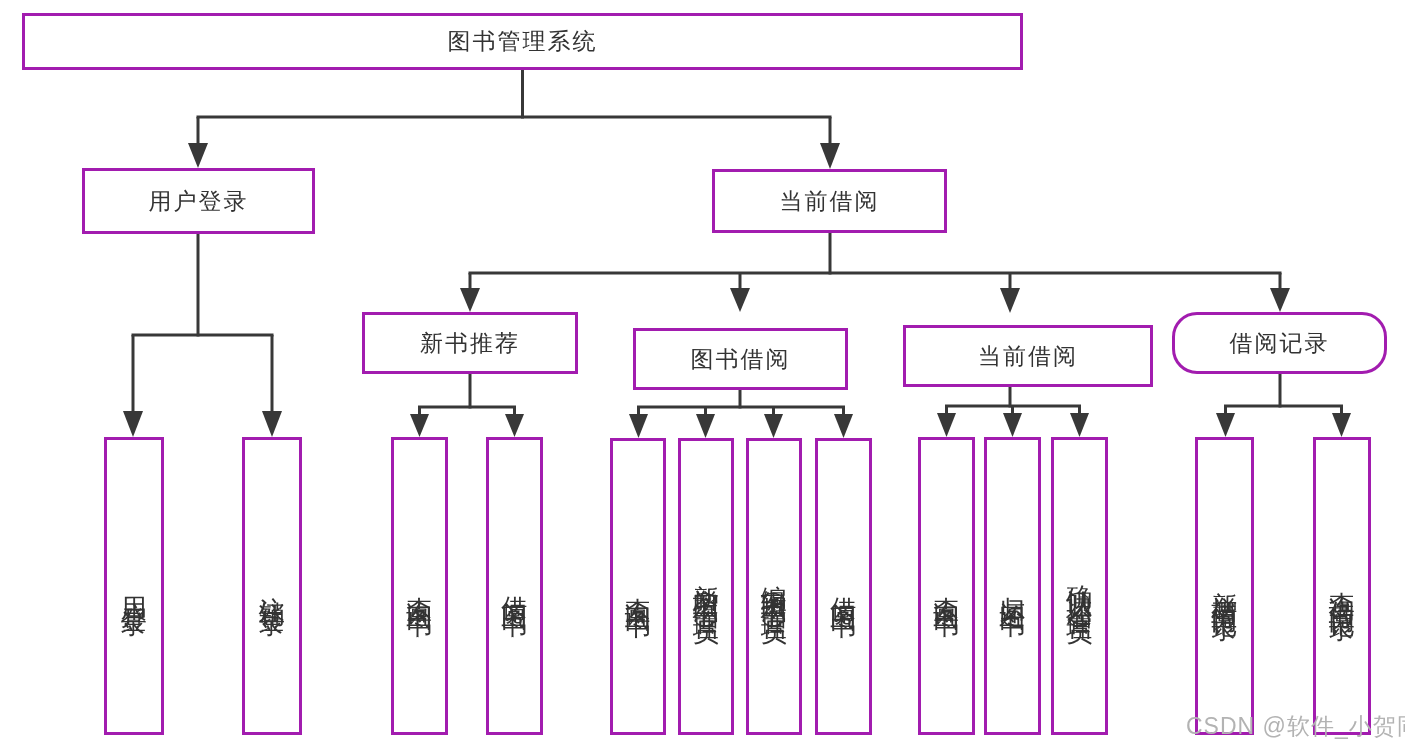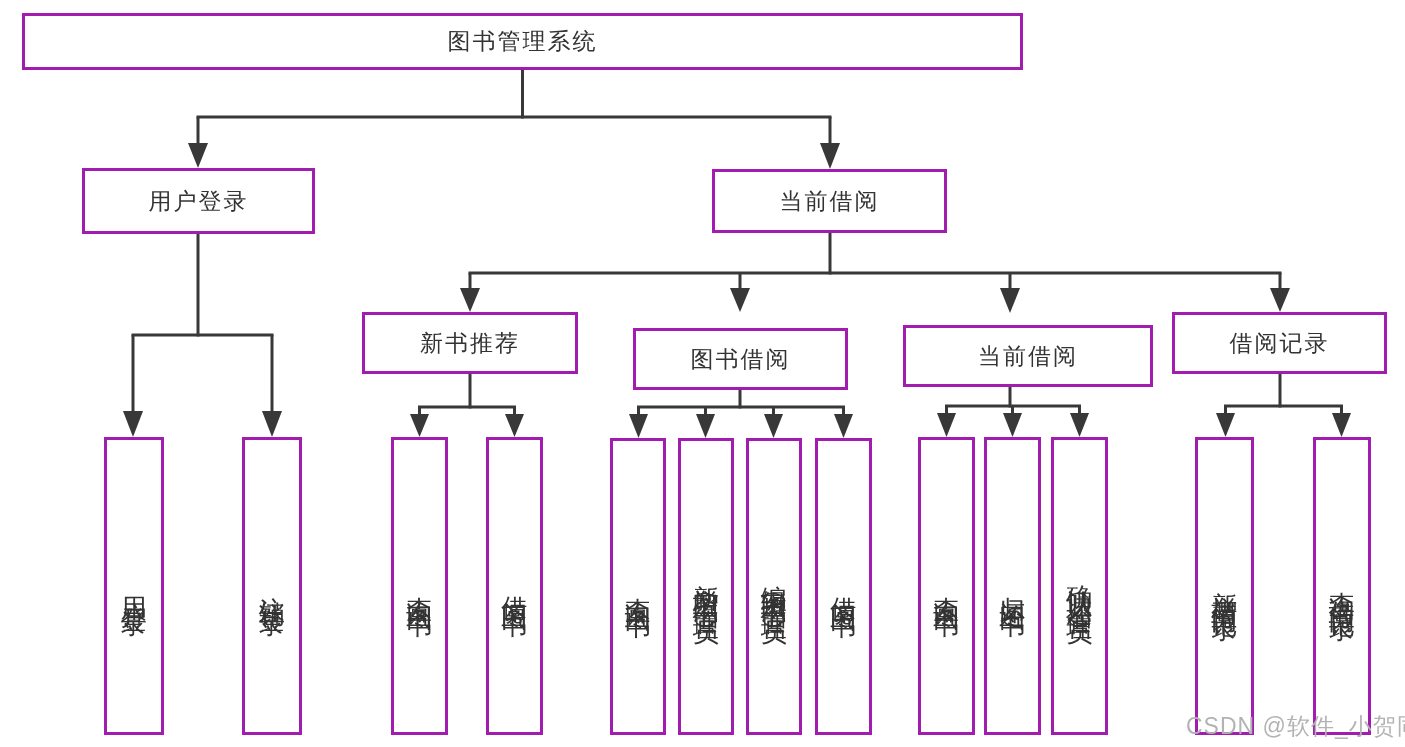--- a/index.html
+++ b/index.html
@@ -134,21 +134,21 @@
   </svg>
 
   <div class="node h" style="left:22px; top:13px; width:1001px; height:57px;">图书管理系统</div>
 
   <div class="node h" style="left:82px; top:168px; width:233px; height:66px;">用户登录</div>
   <div class="node h" style="left:712px; top:169px; width:235px; height:64px;">当前借阅</div>
 
   <div class="node h" style="left:362px; top:312px; width:216px; height:62px;">新书推荐</div>
   <div class="node h" style="left:633px; top:328px; width:215px; height:62px;">图书借阅</div>
   <div class="node h" style="left:903px; top:313px; width:250px; height:62px;margin-top:12px;">当前借阅</div>
-  <div class="node h" style="left:1172px; top:312px; width:215px; height:62px;">借阅记录</div>
+  <div class="node h" style="left:1172px; top:312px; width:215px; height:62px;border-radius:25px;">借阅记录</div>
 
   <div class="node v" style="left:104px; top:437px; width:60px; height:298px;">用户登录</div>
   <div class="node v" style="left:242px; top:437px; width:60px; height:298px;">注销登录</div>
 
   <div class="node v" style="left:391px; top:437px; width:57px; height:298px;">查询图书</div>
   <div class="node v" style="left:486px; top:437px; width:57px; height:298px;">借阅图书</div>
 
   <div class="node v" style="left:610px; top:438px; width:56px; height:297px;">查询图书</div>
   <div class="node v" style="left:678px; top:438px; width:56px; height:297px;">新增图书（管理员）</div>
   <div class="node v" style="left:746px; top:438px; width:56px; height:297px;">编辑图书（管理员）</div>

